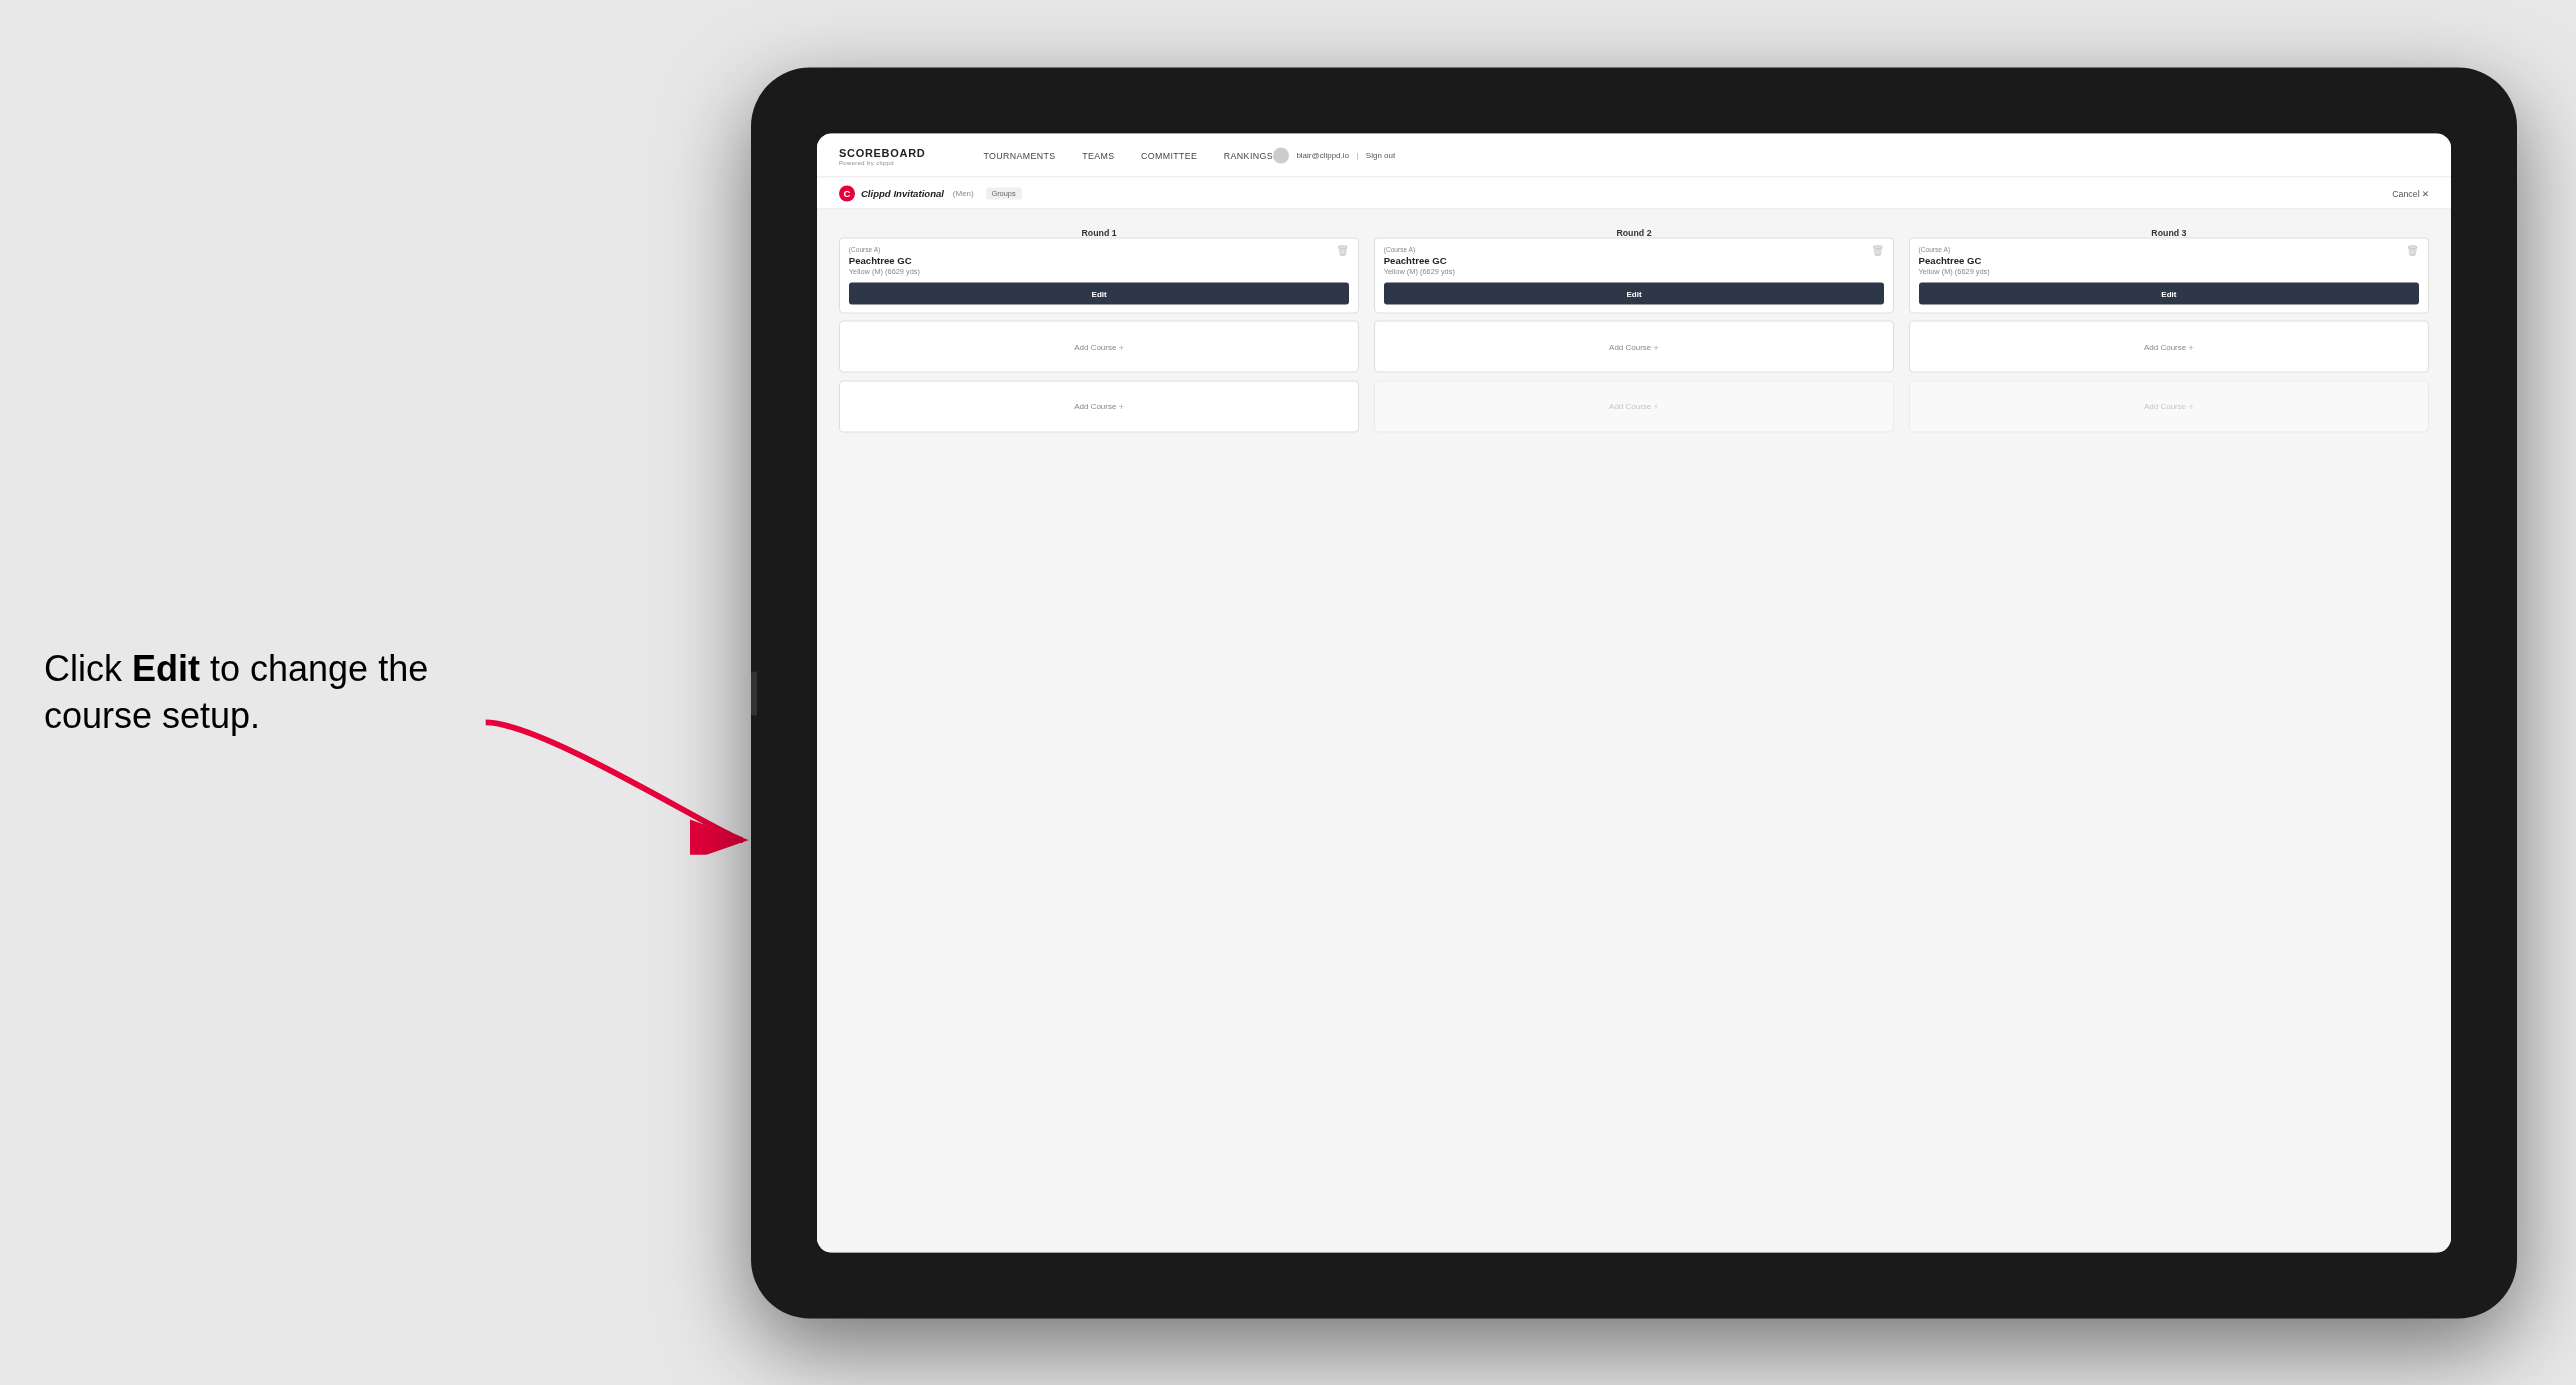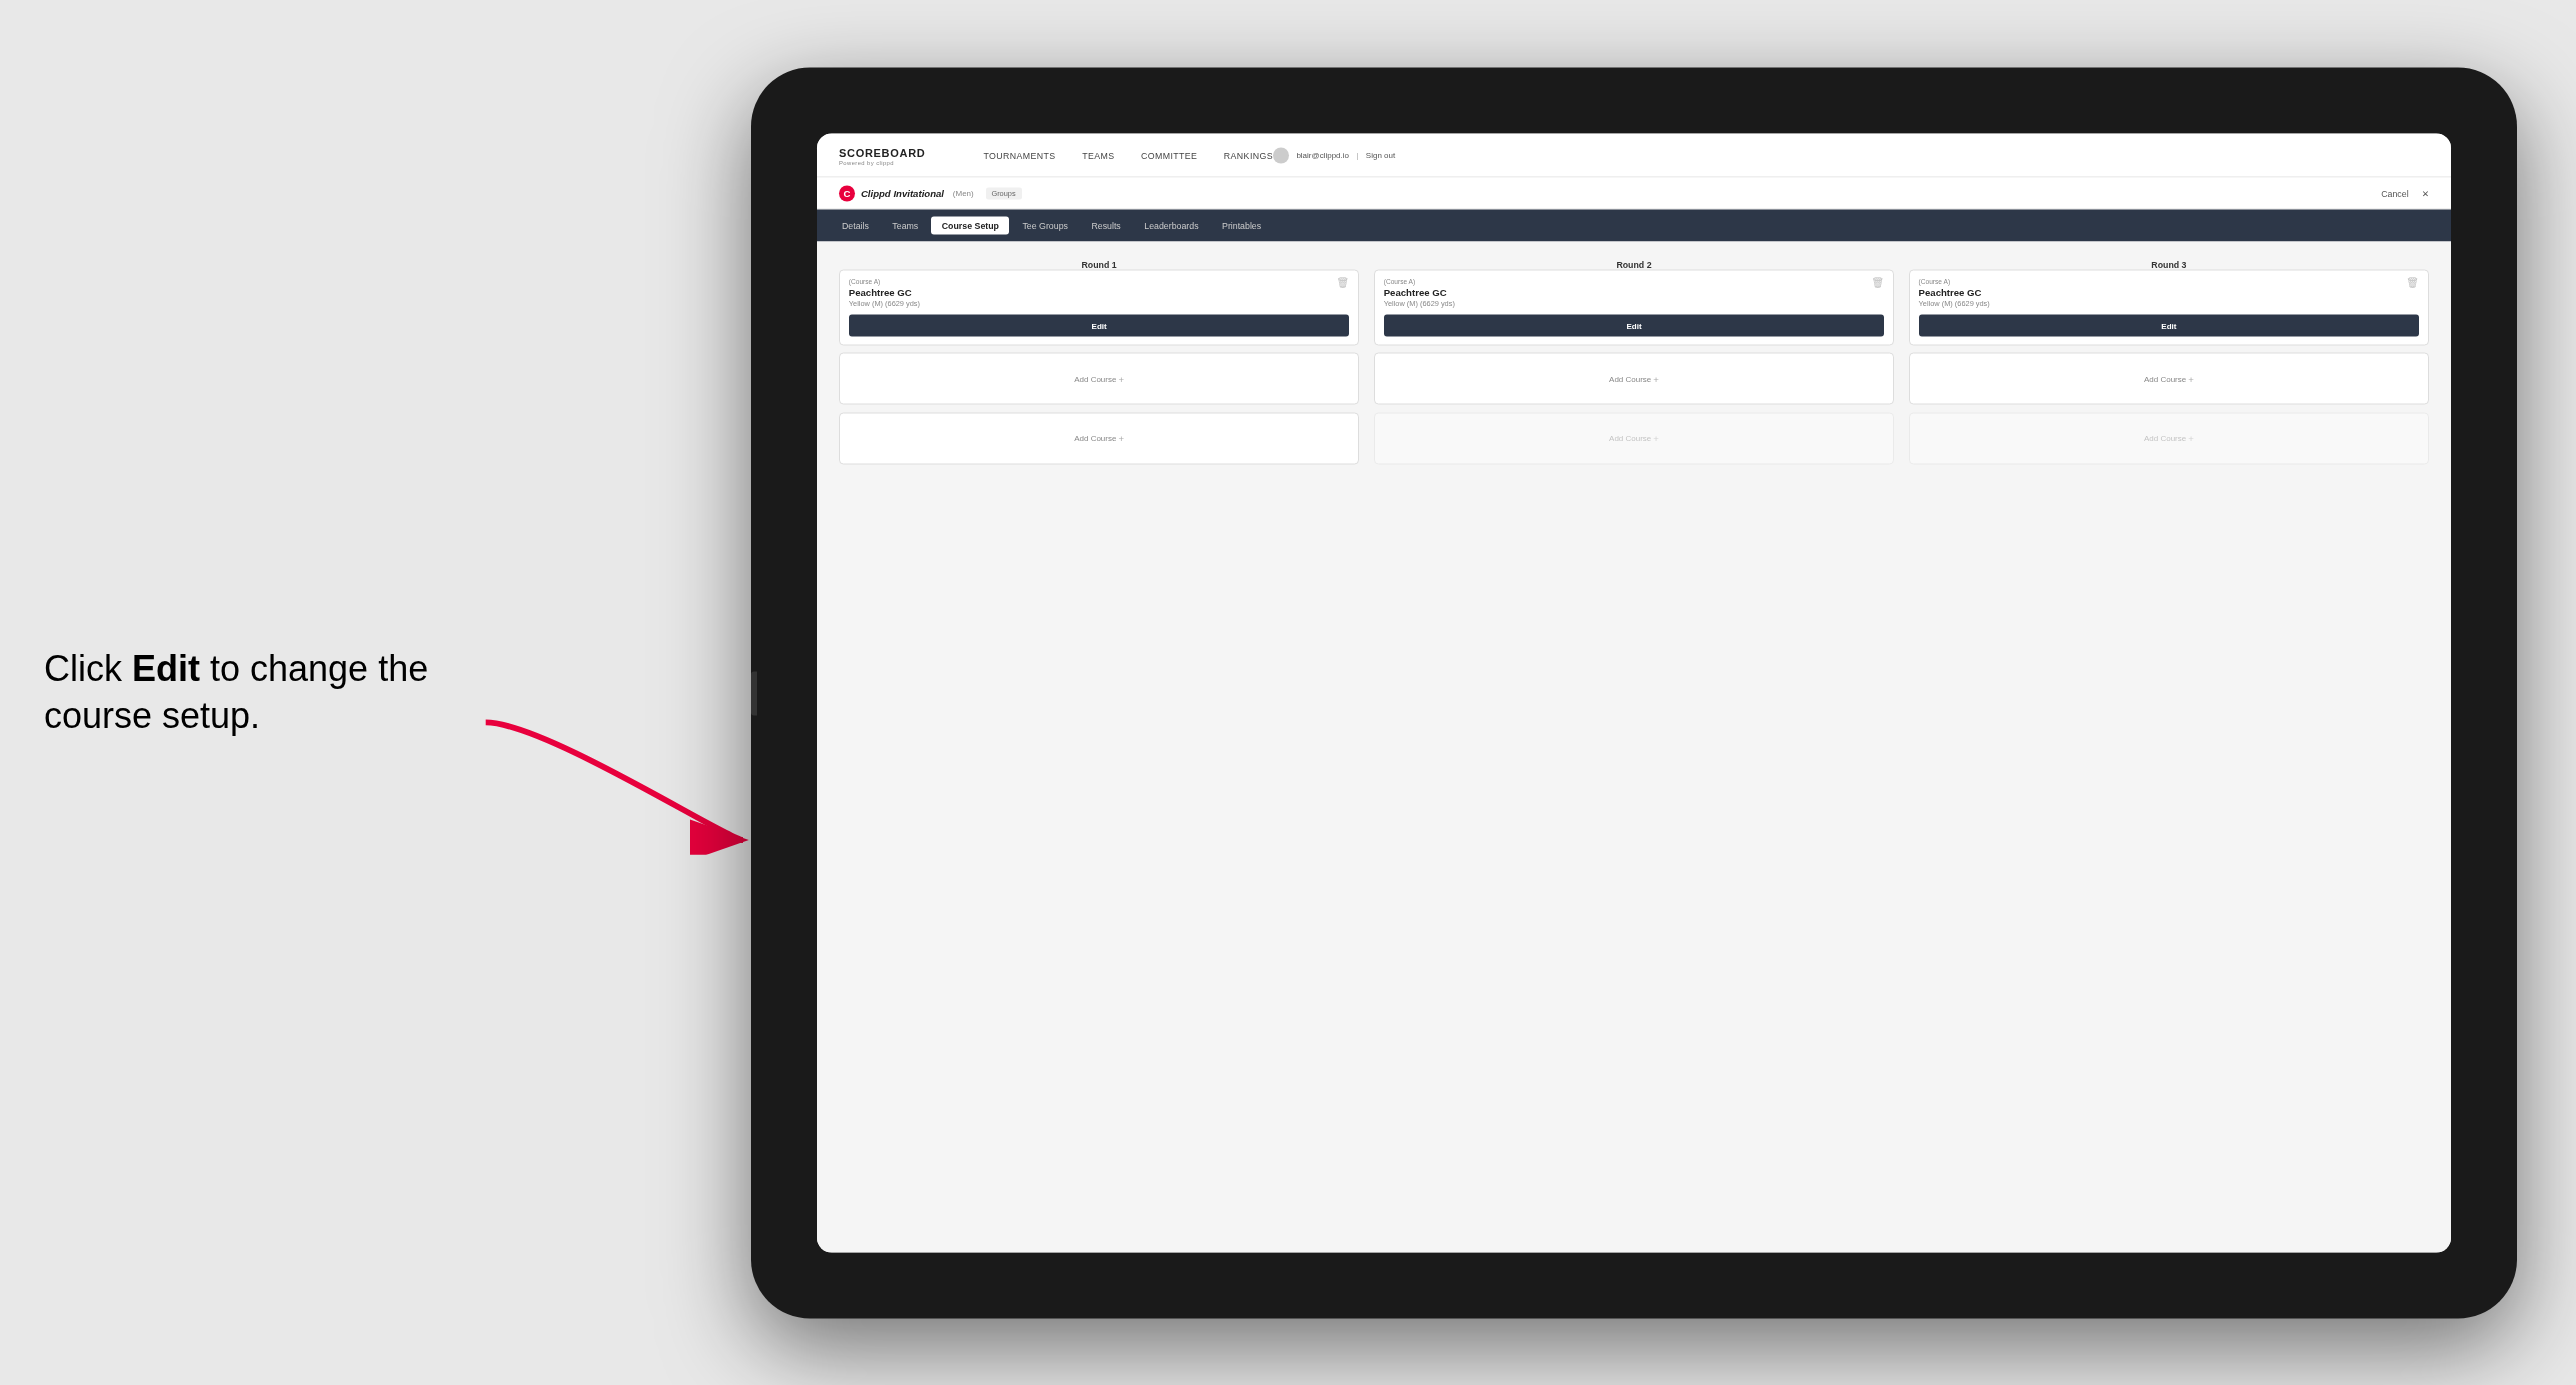--- a/index.html
+++ b/index.html
@@ -188,21 +188,21 @@
       border-radius: 2.2px;
       margin-left: 5.9px;
     }
 
     .cancel-btn {
       font-size: 8.8px;
       color: #555;
       cursor: pointer;
       display: flex;
       align-items: flex-start;
-      gap: 13px;
+      gap: 2px;
     }
 
     
     .tab-nav {
       background: #2d3748;
       height: 32px;
       display: flex;
       align-items: center;
       padding: 0 14.7px;
       gap: 2.9px;
@@ -388,29 +388,20 @@
         <span class="tournament-name">Clippd Invitational</span>
         <span class="tournament-gender">(Men)</span>
         <span class="hosting-badge">Groups</span>
       </div>
       <div class="cancel-btn">
         <span>Cancel</span>
         <span>✕</span>
       </div>
     </div>
 
-    <div class="tab-nav">
-      <div class="tab-item">Details</div>
-      <div class="tab-item">Teams</div>
-      <div class="tab-item active">Course Setup</div>
-      <div class="tab-item">Tee Groups</div>
-      <div class="tab-item">Results</div>
-      <div class="tab-item">Leaderboards</div>
-      <div class="tab-item">Printables</div>
-    </div>
 
     <div class="main-content">
       <div class="rounds-grid">
 
         <div class="round-column">
           <div class="round-header">Round 1</div>
           <div class="course-card">
             <div class="card-header-row">
               <div>
                 <div class="course-label">(Course A)</div>

